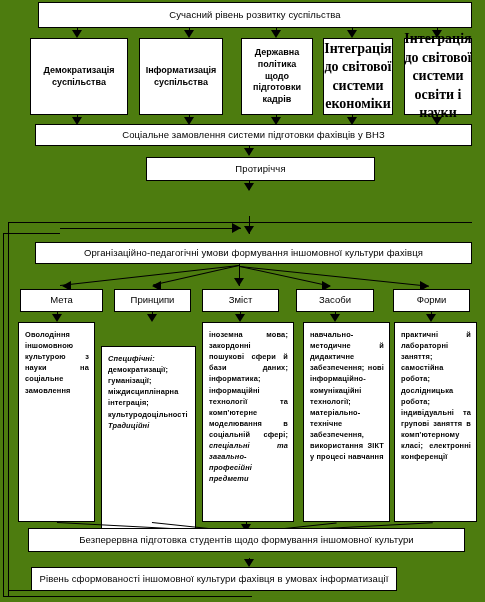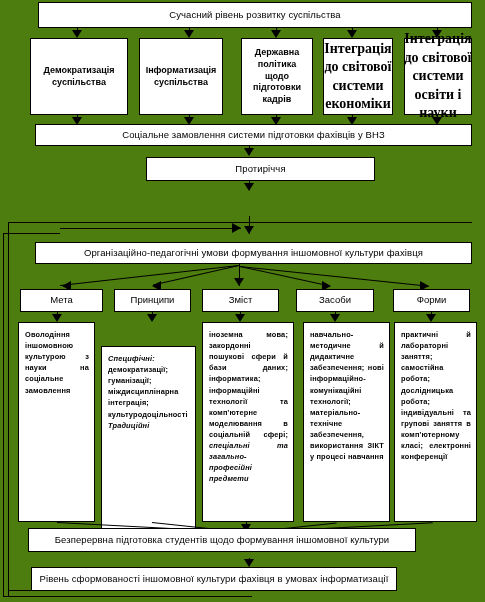--- a/index.html
+++ b/index.html
@@ -215,20 +215,20 @@
       <div class="just"><span>практичні й лабораторні заняття; самостійна робота; дослідницька робота; індивідуальні та групові заняття в комп'ютерному класі; електронні конференції</span></div>
     </div>
 
   <div class="diag" style="left:57px; top:522px; width:190px; transform: rotate(3.0deg);"></div>
   <div class="diag" style="left:152px; top:522px; width:95px; transform: rotate(6.0deg);"></div>
   <div class="vline" style="left:246px; top:522px; height:12px;"></div>
   <div class="diag" style="left:247px; top:532px; width:90px; transform: rotate(-6.0deg);"></div>
   <div class="diag" style="left:247px; top:532px; width:186px; transform: rotate(-3.0deg);"></div>
   <div class="arrow-down" style="left:241px; top:524px;"></div>
 
-  <div class="box wide" style="left:28px; top:528px; width:388px; height:24px;text-align:center;">Безперервна підготовка студентів щодо формування іншомовної культури</div>
+  <div class="box wide" style="left:28px; top:528px; width:437px; height:24px;text-align:center;">Безперервна підготовка студентів щодо формування іншомовної культури</div>
 
   <div class="vline" style="left:249px; top:558px; height:8px;"></div>
   <div class="arrow-down" style="left:244px; top:559px;"></div>
 
   <div class="box wide" style="left:31px; top:567px; width:366px; height:24px;">Рівень сформованості іншомовної культури фахівця в умовах інформатизації</div>
 
 </div>
 
 </body></html>

